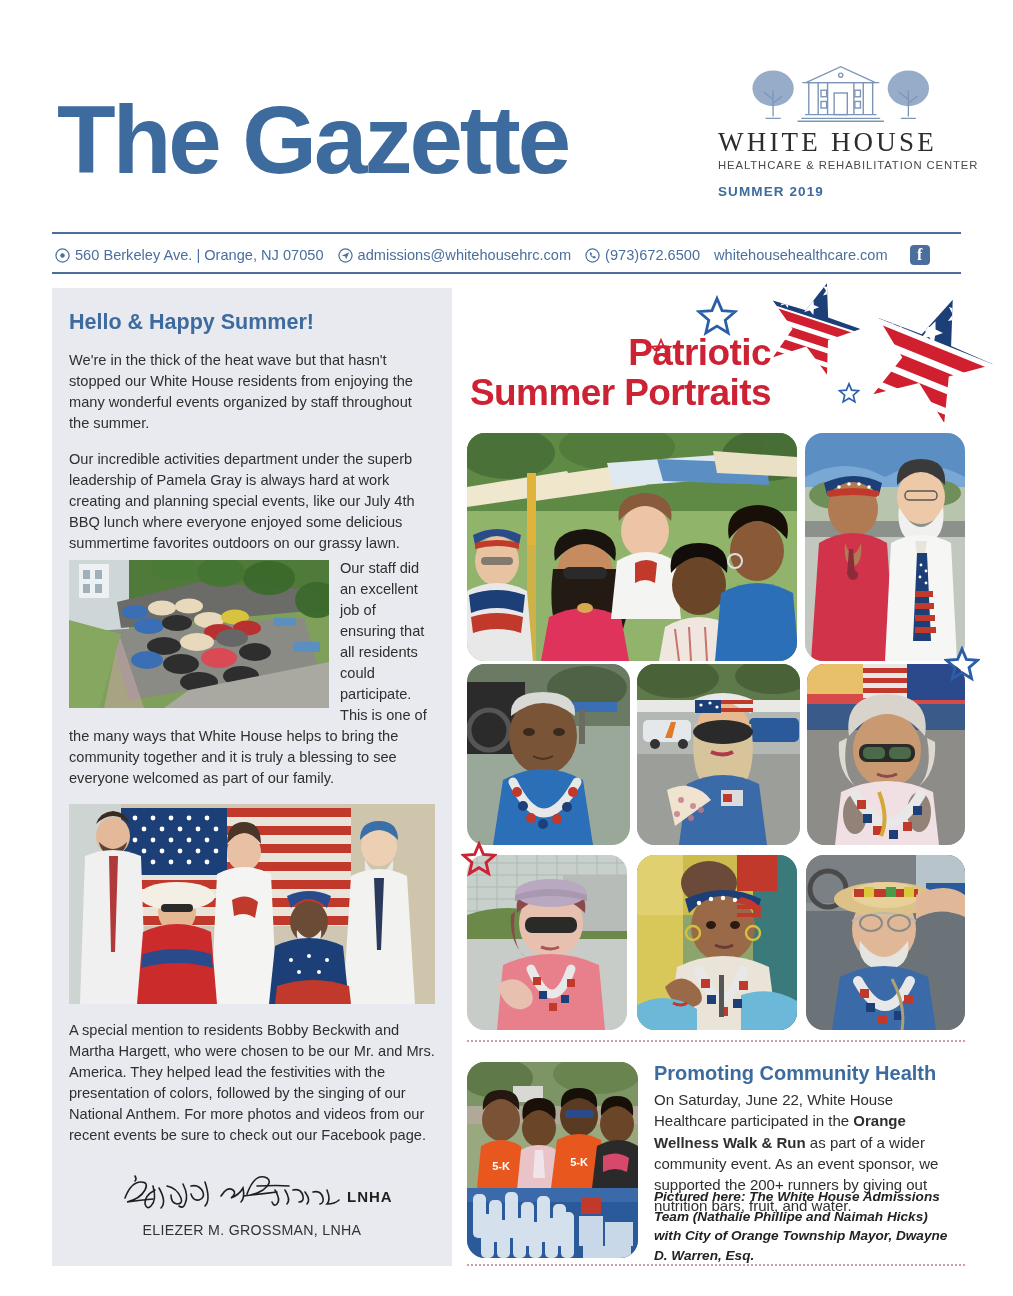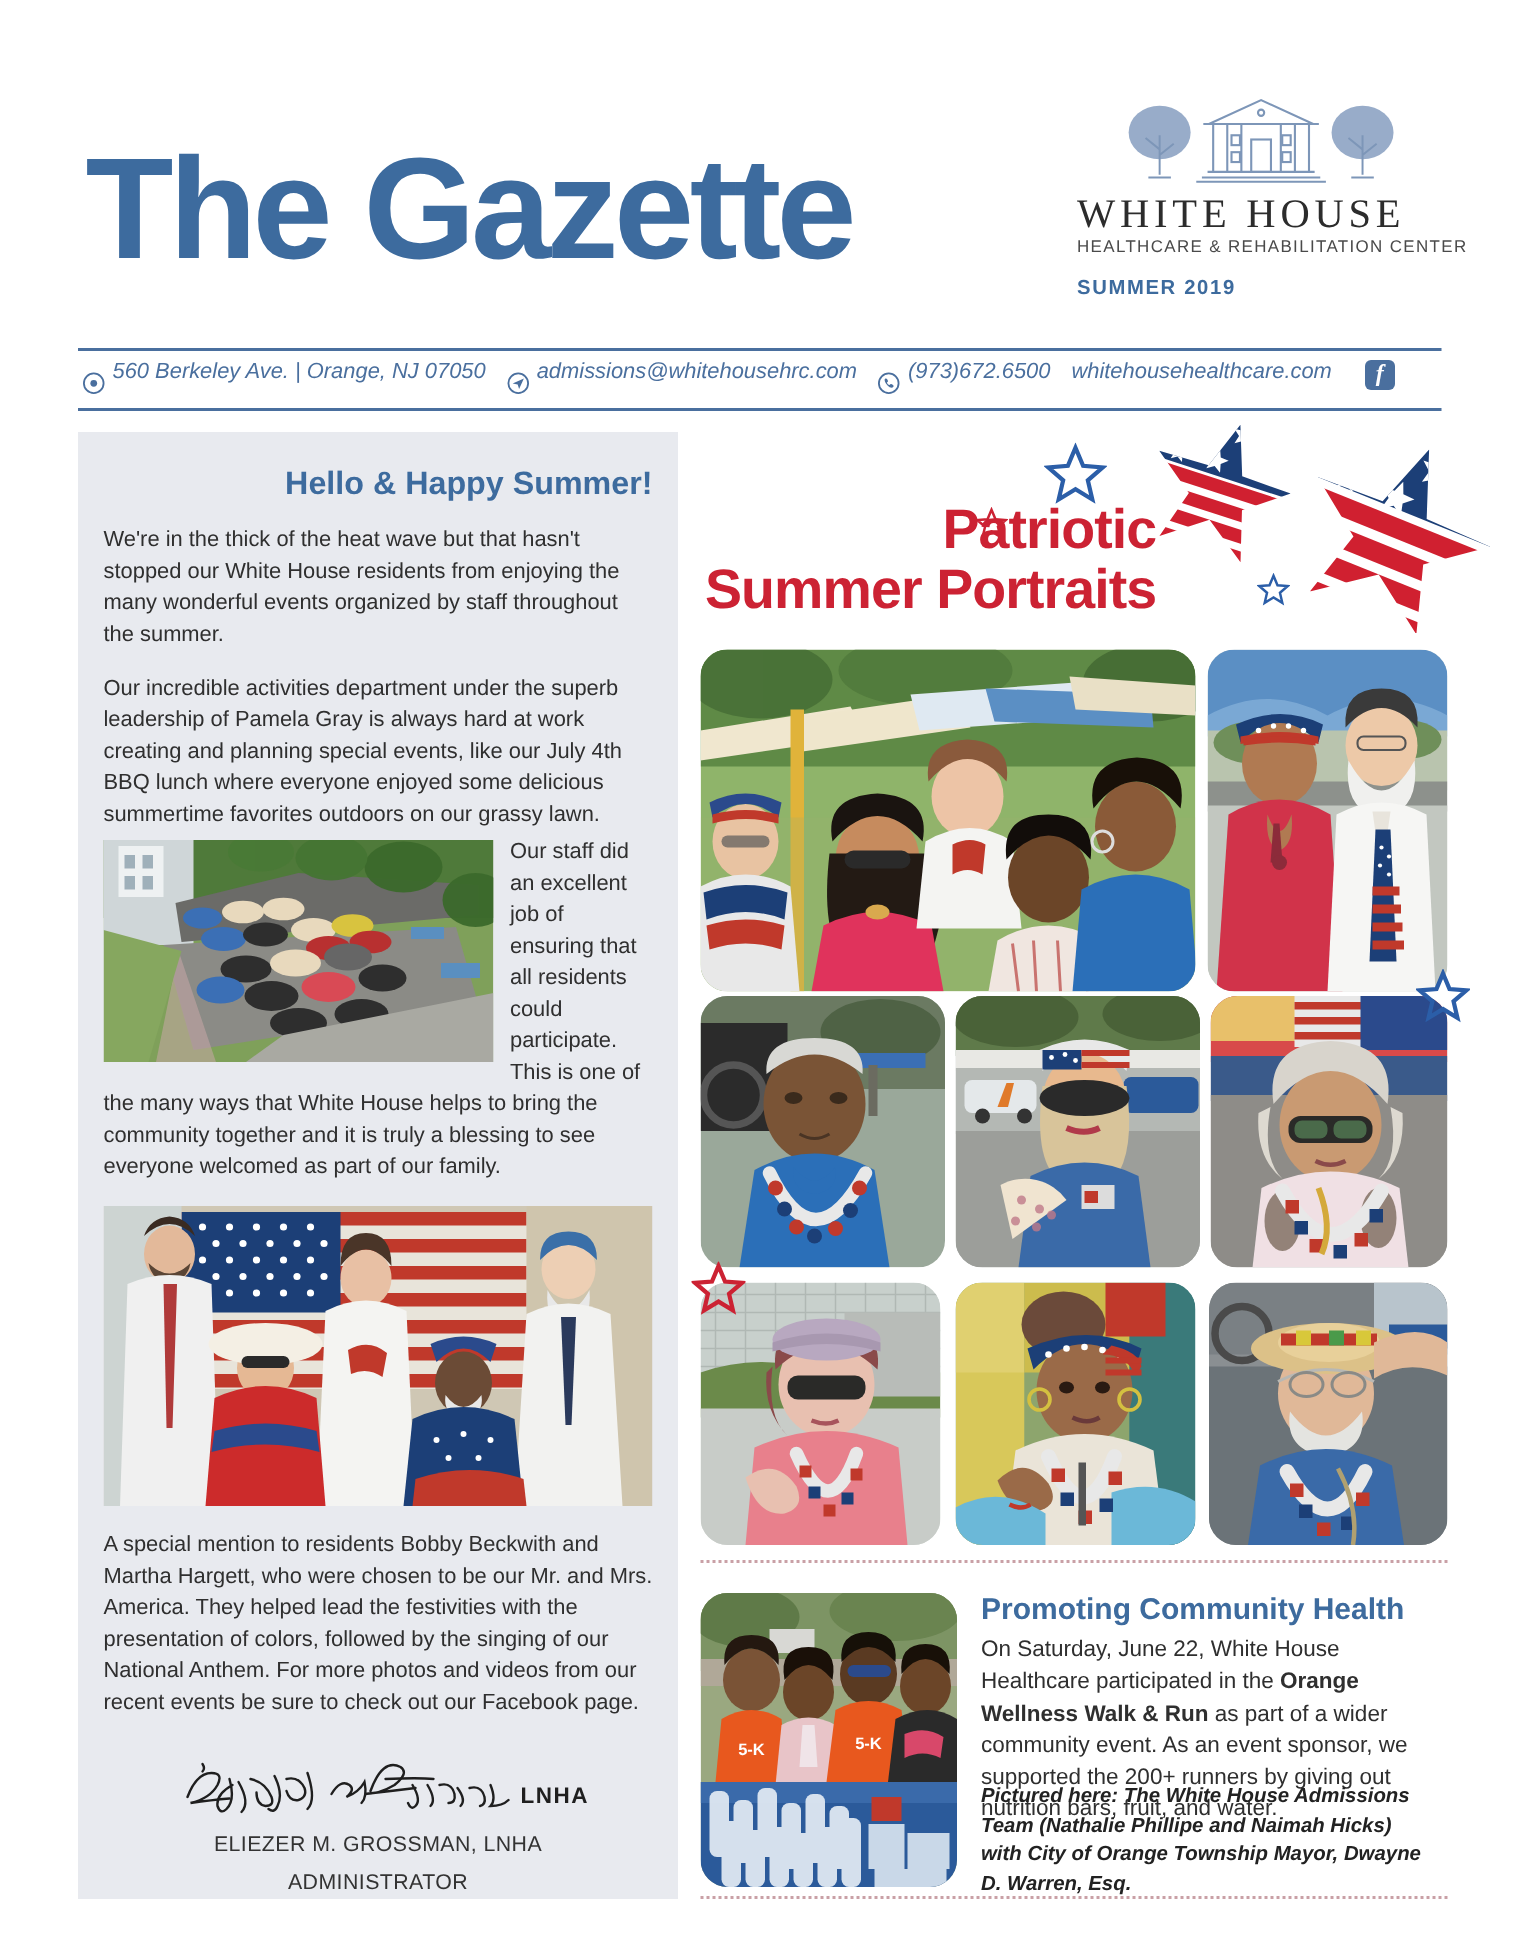--- a/index.html
+++ b/index.html
@@ -39,41 +39,41 @@
     font-size: 13.5px; font-weight: bold; letter-spacing: 1.1px;
     color: #3d6b9e; margin-top: 13px;
   }
 
   
   .rule { position: absolute; left: 52px; width: 909px; background: #4a6f9e; }
   .rule-top { top: 232px; height: 2px; }
   .rule-bot { top: 272px; height: 2px; }
   .contact-bar {
     position: absolute; left: 55px; top: 240px; width: 910px; height: 30px;
-    display: flex; gap: 5px;
-    font-size: 14.6px; color: #4a6f9e; white-space: nowrap; font-style: italic;
+    display: flex; align-items: center; gap: 5px;
+    font-size: 14.6px; color: #4a6f9e; white-space: nowrap;
   }
   .contact-bar .ci { display: inline-flex; align-items: center; }
   .contact-bar .txt { margin-right: 9px; }
   .fb-icon {
     width: 20px; height: 20px; background: #4a6f9e; border-radius: 4px;
     display: inline-flex; align-items: center; justify-content: center;
     color: #fff; font-family: "Liberation Serif", serif;
     font-weight: bold; font-size: 16px; margin-left: 8px;
   }
 
   
   .left-panel {
     position: absolute; left: 52px; top: 288px;
     width: 400px; height: 978px;
     background: #e8eaef;
     padding: 22px 17px 0 17px;
   }
   .hello-head {
-    text-align: right; color: #3d6b9e;
+    text-align: left; color: #3d6b9e;
     font-size: 21.5px; font-weight: bold; margin-bottom: 15px;
   }
   .body-text {
     font-size: 14.6px; line-height: 1.44; color: #2f2f2f;
     text-align: left;
   }
   .body-text p { margin-bottom: 15px; }
 
   .aerial-photo {
     float: left; width: 260px; height: 148px;
@@ -359,21 +359,20 @@
         <path d="M186 22 q8 -2 10 6 q1 6 -4 6"></path>
         <path d="M198 24 q6 8 2 12"></path>
         <path d="M206 24 q8 -2 10 6 q1 5 -3 6"></path>
         <path d="M220 22 q4 10 0 14 q8 0 12 -4"></path>
       </g>
       <g fill="#1f1f1f" font-family="Liberation Sans, sans-serif" font-size="15" font-weight="bold" letter-spacing="1">
         <text x="240" y="34">LNHA</text>
       </g>
     </svg>
     <div class="sig-name">ELIEZER M. GROSSMAN, LNHA</div>
-    <div class="sig-name">ADMINISTRATOR</div>
   </div>
 </div>
 
 <div class="patriotic-head">
   <div>Patriotic</div>
   <div>Summer Portraits</div>
 </div>
 
 <svg class="deco" style="left:696px; top:295px;" width="42" height="42" viewBox="0 0 24 24">
   <path d="M12 2 L14.9 8.9 L22.4 9.5 L16.7 14.4 L18.4 21.7 L12 17.8 L5.6 21.7 L7.3 14.4 L1.6 9.5 L9.1 8.9 Z" fill="none" stroke="#2b5ea8" stroke-width="1.6"></path>

